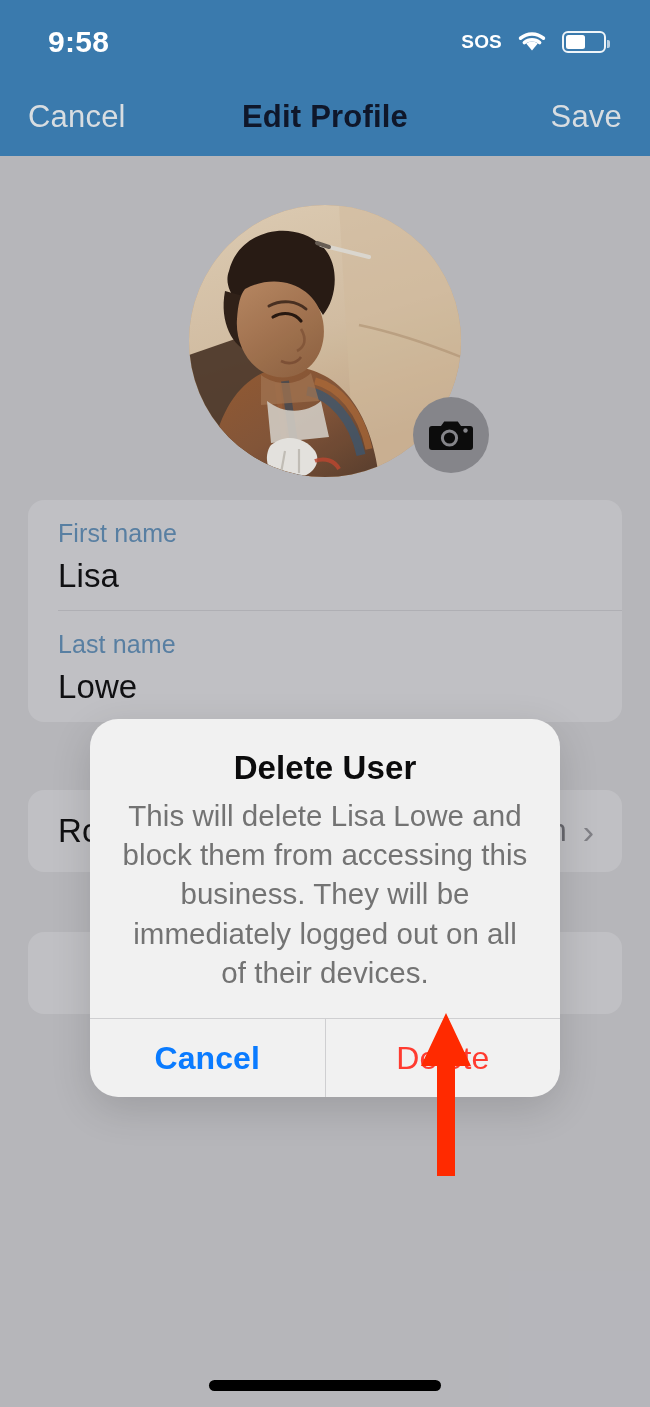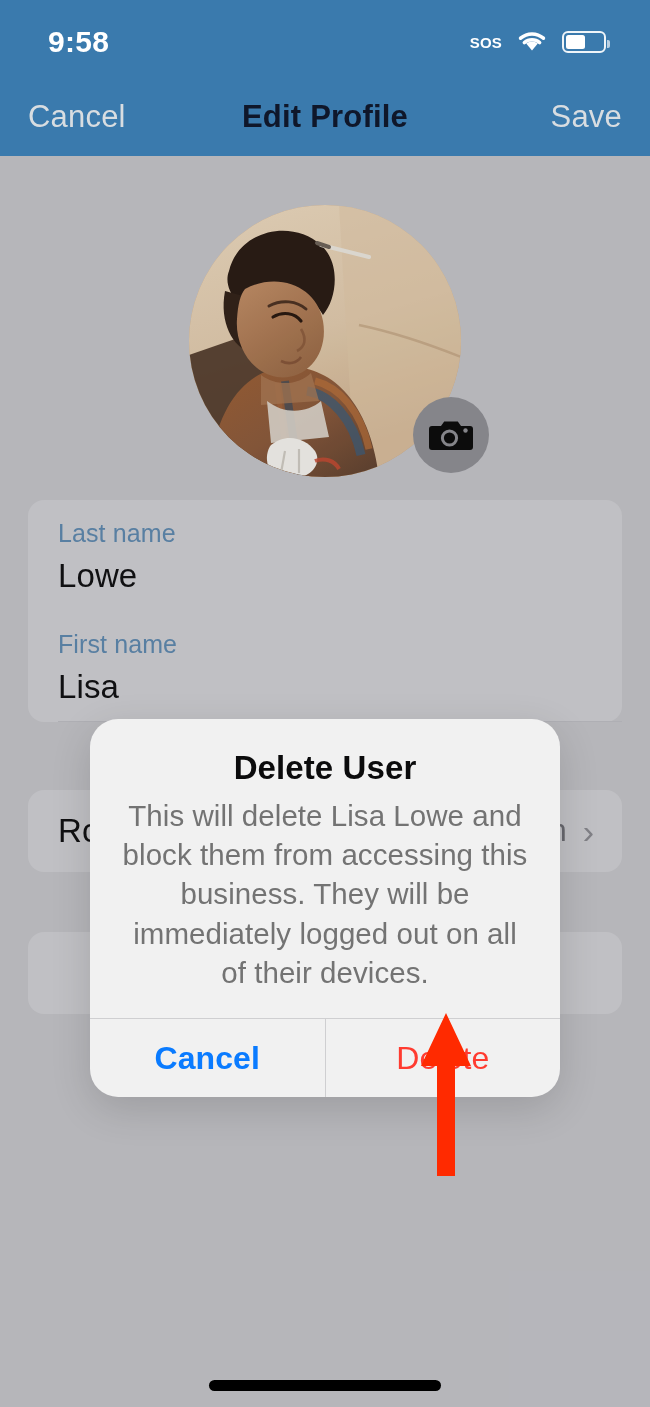--- a/index.html
+++ b/index.html
@@ -49,21 +49,21 @@
     padding-top: 6px;
   }
   .status-right {
     display: flex;
     align-items: center;
     gap: 13px;
     padding-top: 6px;
   }
   .sos-text {
     color: #ffffff;
-    font-size: 15px;
+    font-size: 19px;
     font-weight: bold;
     letter-spacing: 0.2px;
   }
   .wifi-icon { display: block; }
   .battery {
     position: relative;
     width: 44px;
     height: 22px;
     border: 2.5px solid rgba(255,255,255,0.92);
     border-radius: 6px;
@@ -411,27 +411,27 @@
             <circle cx="20.5" cy="21" r="8.6" fill="#8d8d92"></circle>
             <circle cx="20.5" cy="21" r="5.6" fill="#0d0d0d"></circle>
             <circle cx="36.5" cy="13.5" r="2.2" fill="#8d8d92"></circle>
           </svg>
         </span>
       </div>
     </div>
 
     <div class="card card-names">
       <div class="field">
-        <div class="field-label">Last name</div>
-        <div class="field-value">Lowe</div>
-      </div>
-      <div class="field">
         <div class="field-label">First name</div>
         <div class="field-value">Lisa</div>
         <div class="field-divider"></div>
+      </div>
+      <div class="field">
+        <div class="field-label">Last name</div>
+        <div class="field-value">Lowe</div>
       </div>
     </div>
 
     <div class="card card-role">
       <div class="row">
         <span class="row-label">Role</span>
         <span class="row-right">
           <span class="row-value">Admin</span>
           <span class="chevron">›</span>
         </span>

